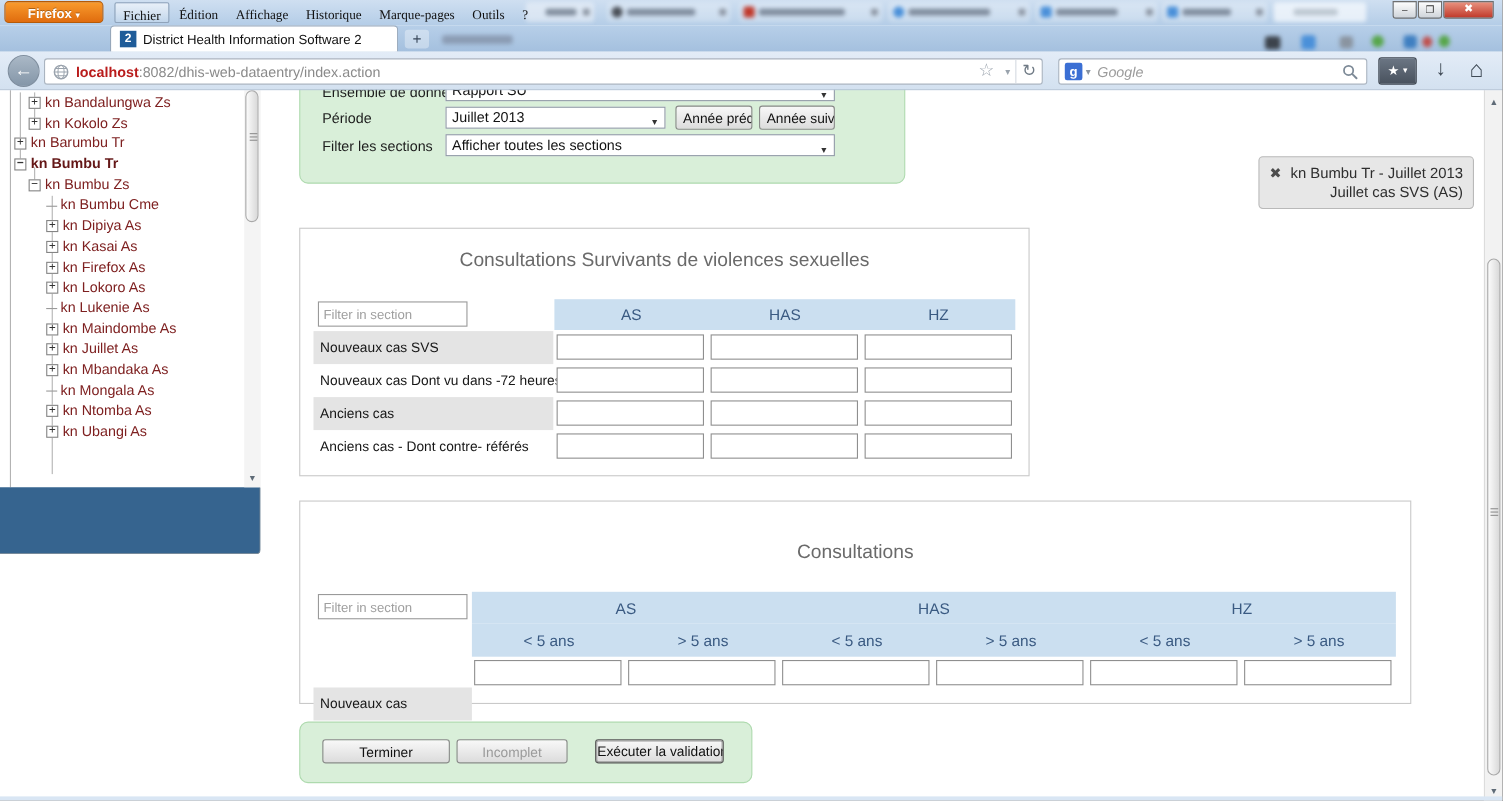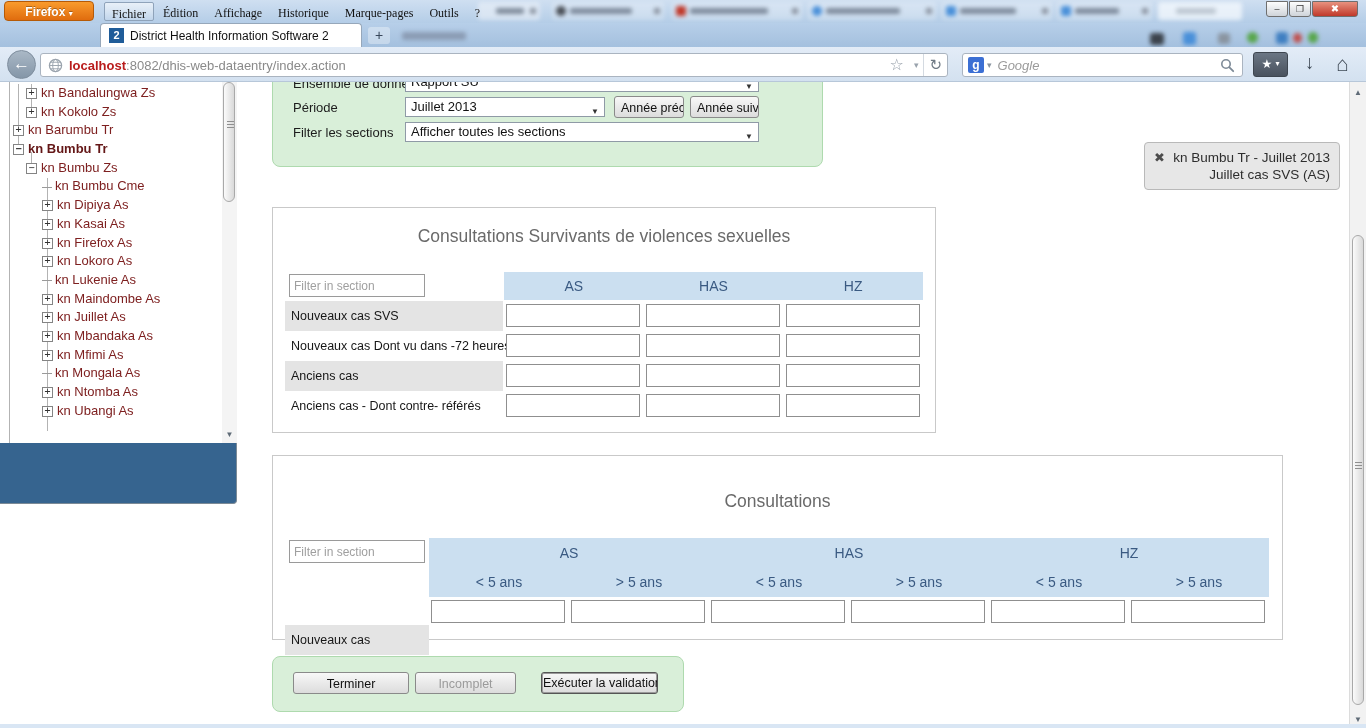--- a/index.html
+++ b/index.html
@@ -231,21 +231,20 @@
     <div class="ti l2"><span class="exp">−</span><span>kn Bumbu Zs</span></div>
     <div class="ti l3"><span class="leafdash"></span><span>kn Bumbu Cme</span></div>
     <div class="ti l3"><span class="exp">+</span><span>kn Dipiya As</span></div>
     <div class="ti l3"><span class="exp">+</span><span>kn Kasai As</span></div>
     <div class="ti l3"><span class="exp">+</span><span>kn Firefox As</span></div>
     <div class="ti l3"><span class="exp">+</span><span>kn Lokoro As</span></div>
     <div class="ti l3"><span class="leafdash"></span><span>kn Lukenie As</span></div>
     <div class="ti l3"><span class="exp">+</span><span>kn Maindombe As</span></div>
     <div class="ti l3"><span class="exp">+</span><span>kn Juillet As</span></div>
     <div class="ti l3"><span class="exp">+</span><span>kn Mbandaka As</span></div>
-    <div class="ti l3"><span class="exp">+</span><span>kn Mfimi As</span></div>
     <div class="ti l3"><span class="leafdash"></span><span>kn Mongala As</span></div>
     <div class="ti l3"><span class="exp">+</span><span>kn Ntomba As</span></div>
     <div class="ti l3"><span class="exp">+</span><span>kn Ubangi As</span></div>
   </div>
 
   <div id="sidescroll">
     <div class="thumb" style="top:0;height:120px;">
       <div class="grip" style="top:38px;"></div>
         <div class="grip" style="top:41px;"></div>
         <div class="grip" style="top:44px;"></div>

